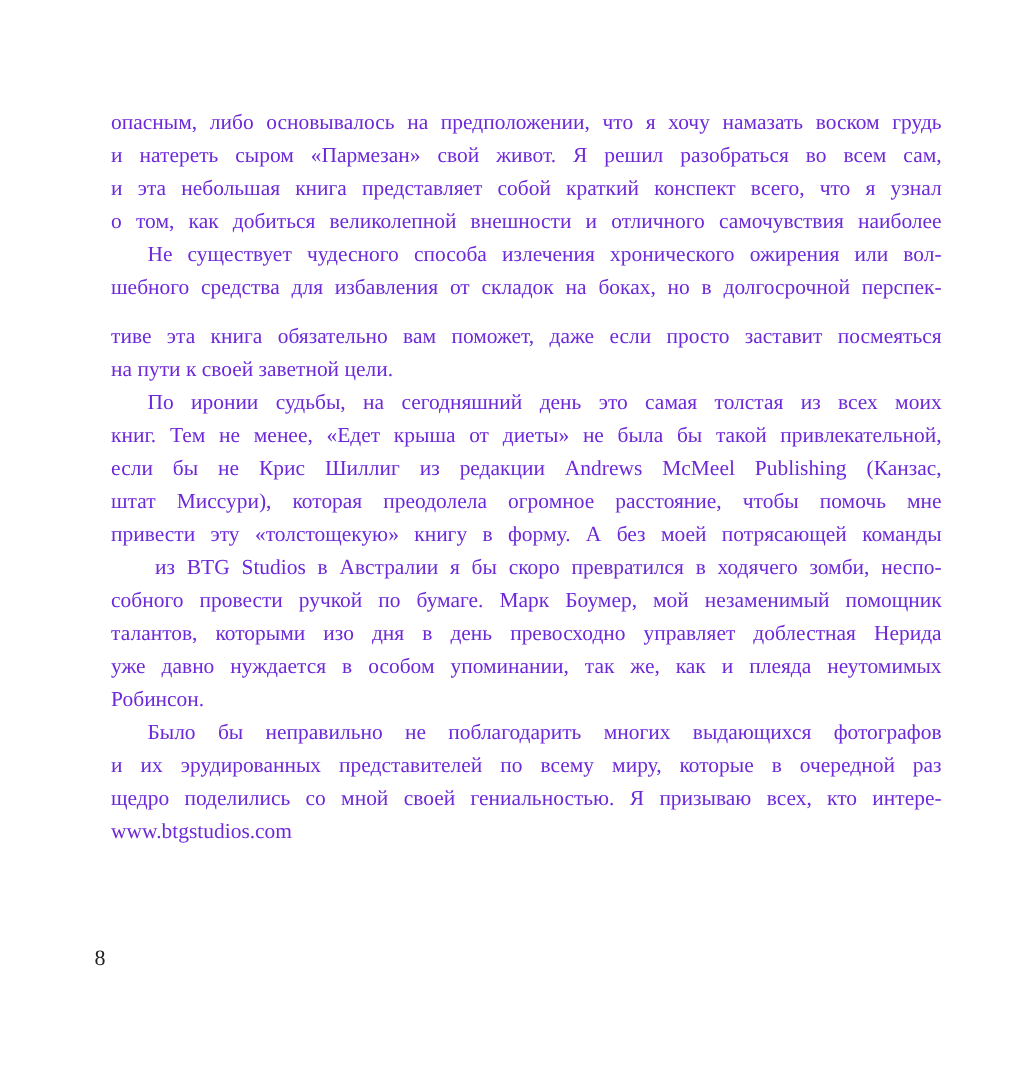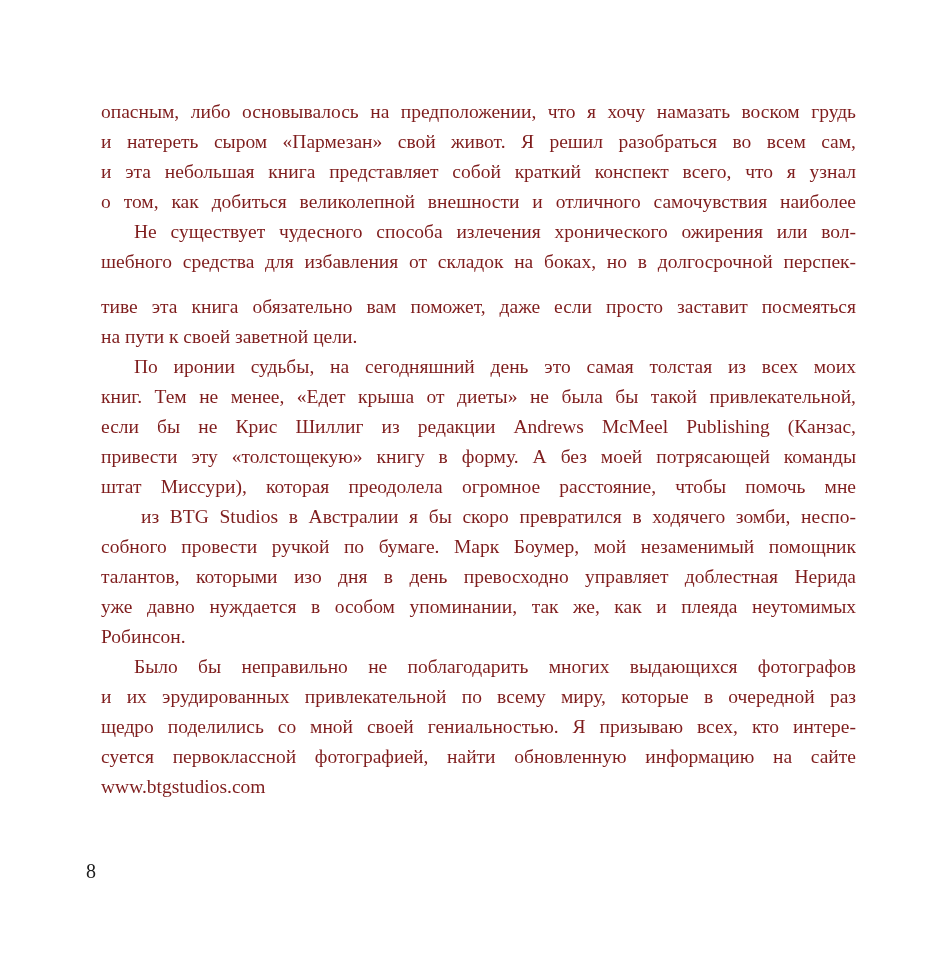--- a/index.html
+++ b/index.html
@@ -14,21 +14,21 @@
       overflow: hidden;
     }
     .page {
       position: absolute;
       left: 101px;
       top: 97px;
       width: 755px;
       font-family: "Liberation Serif", "DejaVu Serif", serif;
       font-size: 19.5px;
       line-height: 30px;
-      color: #7f1d1d;
+      color: #6d28d9;
     }
     .para {
       margin: 0;
       text-align: justify;
       text-align-last: left;
       hyphens: manual;
     }
     .para.indent {
       text-indent: 33px;
     }
@@ -65,30 +65,29 @@
   <p class="para indent">
     <span class="line" style="display: block;">Не существует чудесного способа излечения хронического ожирения или вол-</span>
     <span class="line" style="text-indent: 0px; display: block;">шебного средства для избавления от складок на боках, но в долгосрочной перспек-</span>
     <span class="line" style="text-indent: 0px; display: block; margin-top: 15px;">тиве эта книга обязательно вам поможет, даже если просто заставит посмеяться</span>
     <span class="line last" style="text-indent: 0px; display: block;">на пути к своей заветной цели.</span>
   </p>
   <p class="para indent">
     <span class="line" style="display: block;">По иронии судьбы, на сегодняшний день это самая толстая из всех моих</span>
     <span class="line" style="text-indent: 0px; display: block;">книг. Тем не менее, «Едет крыша от диеты» не была бы такой привлекательной,</span>
     <span class="line" style="text-indent: 0px; display: block;">если бы не Крис Шиллиг из редакции Andrews McMeel Publishing (Канзас,</span>
+    <span class="line" style="text-indent: 0px; display: block;">штат Миссури), которая преодолела огромное расстояние, чтобы помочь мне</span>
     <span class="line" style="text-indent: 0px; display: block;">привести эту «толстощекую» книгу в форму. А без моей потрясающей команды</span>
-    <span class="line" style="text-indent: 0px; display: block;">штат Миссури), которая преодолела огромное расстояние, чтобы помочь мне</span>
     <span class="line" style="text-indent: 0px; display: block; margin-left: 40px;">из BTG Studios в Австралии я бы скоро превратился в ходячего зомби, неспо-</span>
     <span class="line" style="text-indent: 0px; display: block;">собного провести ручкой по бумаге. Марк Боумер, мой незаменимый помощник</span>
     <span class="line" style="text-indent: 0px; display: block;">талантов, которыми изо дня в день превосходно управляет доблестная Нерида</span>
     <span class="line" style="text-indent: 0px; display: block;">уже давно нуждается в особом упоминании, так же, как и плеяда неутомимых</span>
     <span class="line last" style="text-indent: 0px; display: block;">Робинсон.</span>
   </p>
   <p class="para indent">
     <span class="line" style="display: block;">Было бы неправильно не поблагодарить многих выдающихся фотографов</span>
-    <span class="line" style="text-indent: 0px; display: block;">и их эрудированных привлекательной по всему миру, которые в очередной раз</span>
+    <span class="line" style="text-indent: 0px; display: block;">и их эрудированных представителей по всему миру, которые в очередной раз</span>
     <span class="line" style="text-indent: 0px; display: block;">щедро поделились со мной своей гениальностью. Я призываю всех, кто интере-</span>
-    <span class="line" style="text-indent: 0px; display: block;">суется первоклассной фотографией, найти обновленную информацию на сайте</span>
     <span class="line last" style="text-indent: 0px; display: block;">www.btgstudios.com</span>
   </p>
 </div>
 
 <div class="page-number">8</div>
 
 </body></html>

